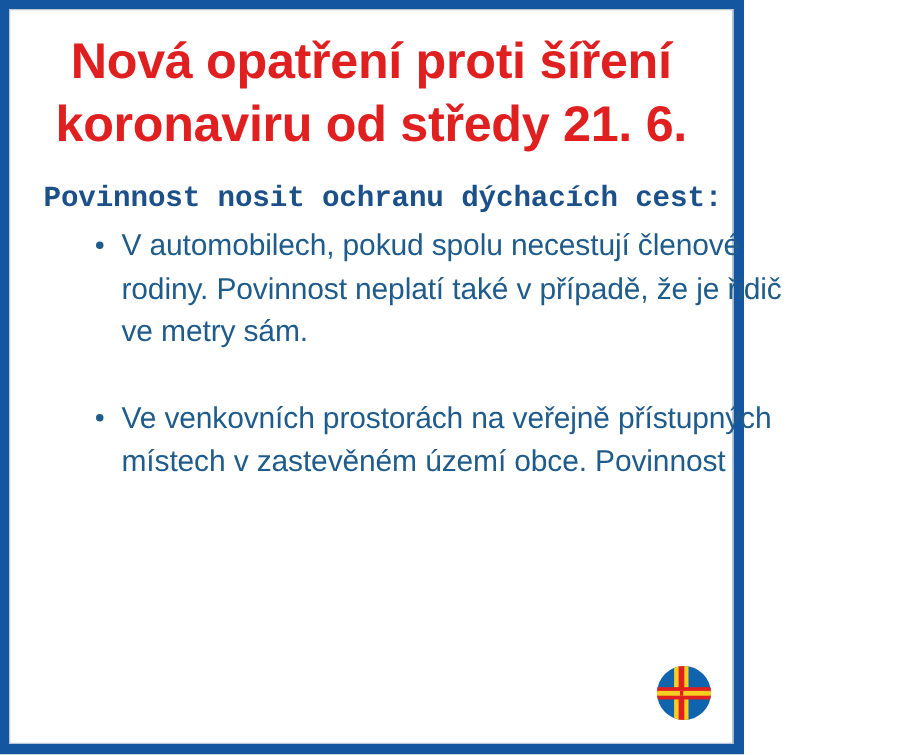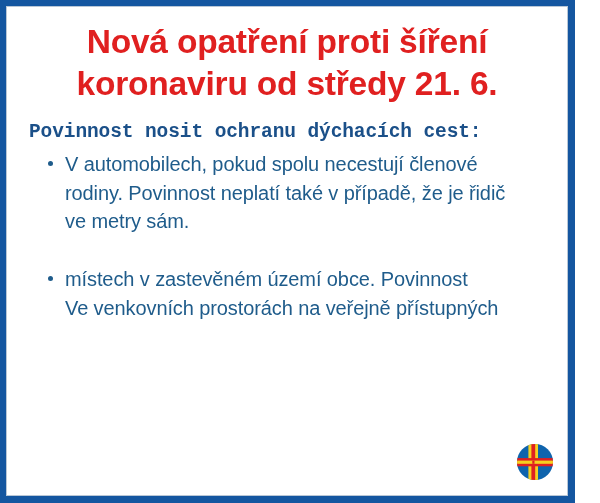--- a/index.html
+++ b/index.html
@@ -11,21 +11,21 @@
     width: 600px;
     height: 503px;
     overflow: hidden;
     font-family: "Liberation Sans", sans-serif;
   }
 
   
   .poster {
     position: relative;
     box-sizing: border-box;
-    width: 575px;
+    width: 496px;
     height: 503px;
     background: #1456a0;
     padding: 6px 7px 7px 6px;
   }
   
   .frame-inner {
     position: relative;
     box-sizing: border-box;
     width: 100%;
     height: 100%;
@@ -64,21 +64,21 @@
     font-weight: bold;
     line-height: 1.2;
     letter-spacing: -0.1px;
     font-family: Liberation Mono, monospace;
   }
 
   
   .bullets {
     list-style: none;
     margin: 0;
-    padding: 6px 0 0 0;
+    padding: 6px 0 0 16px;
   }
   .bullet {
     position: relative;
     margin: 0 0 0 0;
     padding: 0 20px 0 58px;
     color: #1f5c8b;
     font-size: 20px;
     line-height: 1.42;
     letter-spacing: -0.1px;
   }
@@ -133,22 +133,22 @@
 
       <ul class="bullets">
         <li class="bullet">
           <span class="dot"></span>
           <span class="line">V automobilech, pokud spolu necestují členové</span>
           <span class="line">rodiny. Povinnost neplatí také v případě, že je řidič</span>
           <span class="line">ve metry sám.</span>
         </li>
         <li class="bullet">
           <span class="dot"></span>
+          <span class="line">Ve venkovních prostorách na veřejně přístupných</span>
           <span class="line">místech v zastevěném území obce. Povinnost</span>
-          <span class="line">Ve venkovních prostorách na veřejně přístupných</span>
         </li>
       </ul>
 
       <div class="logo">
         <svg class="logo-mark" viewBox="0 0 38 38">
           <defs>
             <clipPath id="circClip">
                 <circle cx="19" cy="19" r="18"></circle>
               </clipPath>
           </defs>

